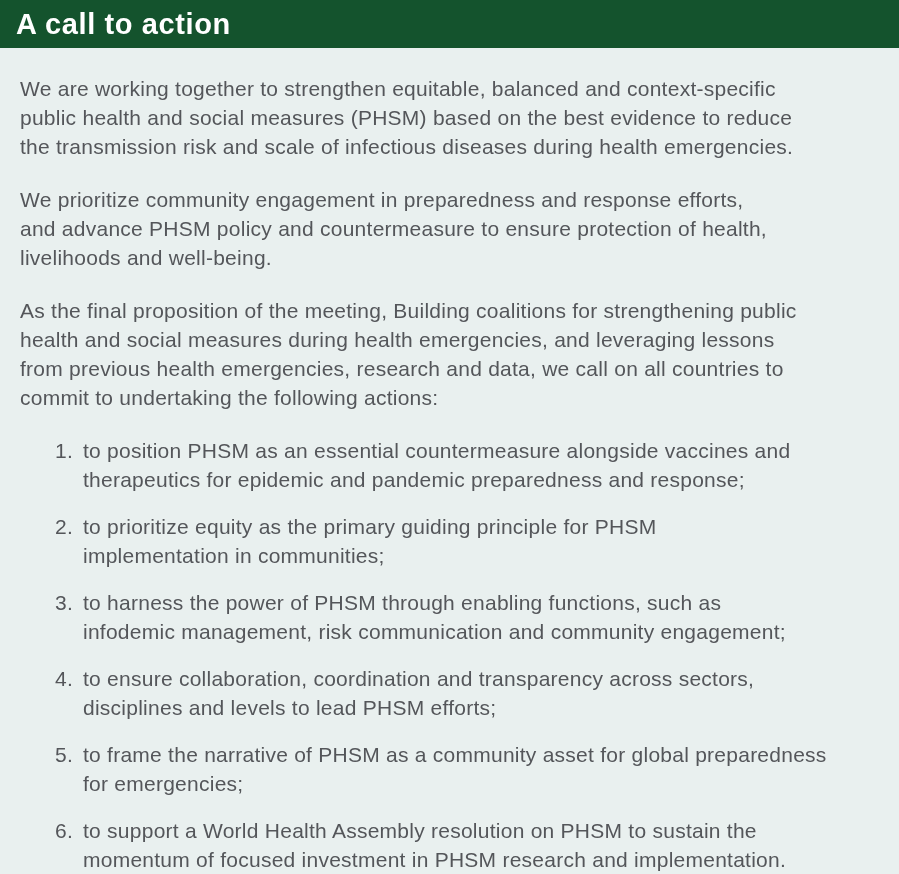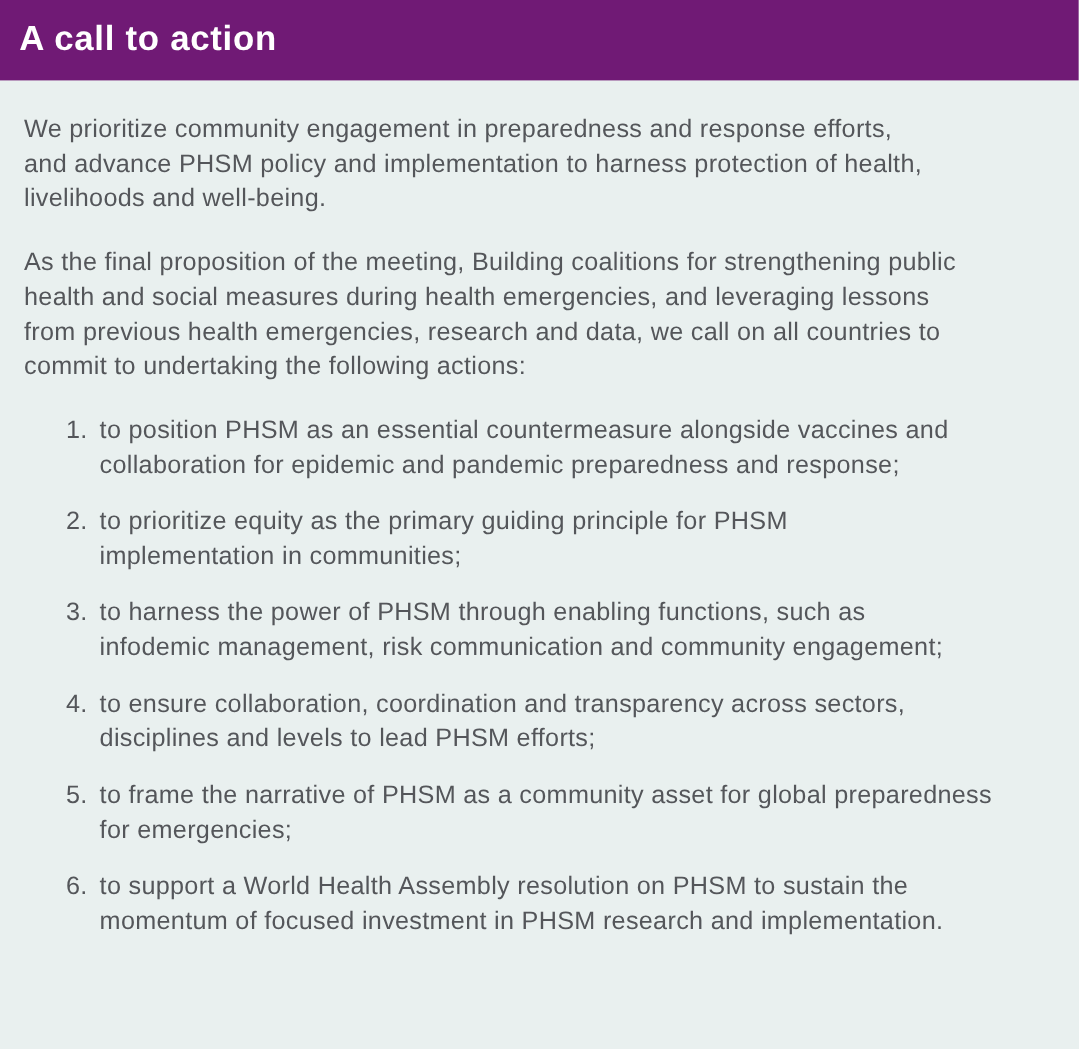--- a/index.html
+++ b/index.html
@@ -8,22 +8,22 @@
   }
   body {
     width: 899px;
     height: 874px;
     overflow: hidden;
     background: #E9F0EF;
     font-family: "Liberation Sans", sans-serif;
     color: #54565A;
   }
   .section-header {
-    background: #701a75;
-    height: 67px;
+    background: #14532d;
+    height: 48px;
     display: flex;
     align-items: center;
     padding: 0 16px;
     box-sizing: border-box;
   }
   .section-header .title {
     margin: 0;
     color: #FFFFFF;
     font-size: 29px;
     font-weight: bold;
@@ -59,35 +59,38 @@
 </style>
 </head>
 <body>
 
 <header class="section-header">
   <h1 class="title">A call to action</h1>
 </header>
 
 <main class="content">
 
+  <p class="para">We are working together to strengthen equitable, balanced and context-specific
+public health and social measures (PHSM) based on the best evidence to reduce
+the transmission risk and scale of infectious diseases during health emergencies.</p>
 
   <p class="para">We prioritize community engagement in preparedness and response efforts,
-and advance PHSM policy and implementation to harness protection of health,
+and advance PHSM policy and countermeasure to ensure protection of health,
 livelihoods and well-being.</p>
 
   <p class="para">As the final proposition of the meeting, Building coalitions for strengthening public
 health and social measures during health emergencies, and leveraging lessons
 from previous health emergencies, research and data, we call on all countries to
 commit to undertaking the following actions:</p>
 
   <ol class="action-list">
     <li class="action-item">
       <span class="num">1.</span>
       <span class="item-text">to position PHSM as an essential countermeasure alongside vaccines and
-collaboration for epidemic and pandemic preparedness and response;</span>
+therapeutics for epidemic and pandemic preparedness and response;</span>
     </li>
     <li class="action-item">
       <span class="num">2.</span>
       <span class="item-text">to prioritize equity as the primary guiding principle for PHSM
 implementation in communities;</span>
     </li>
     <li class="action-item">
       <span class="num">3.</span>
       <span class="item-text">to harness the power of PHSM through enabling functions, such as
 infodemic management, risk communication and community engagement;</span>

